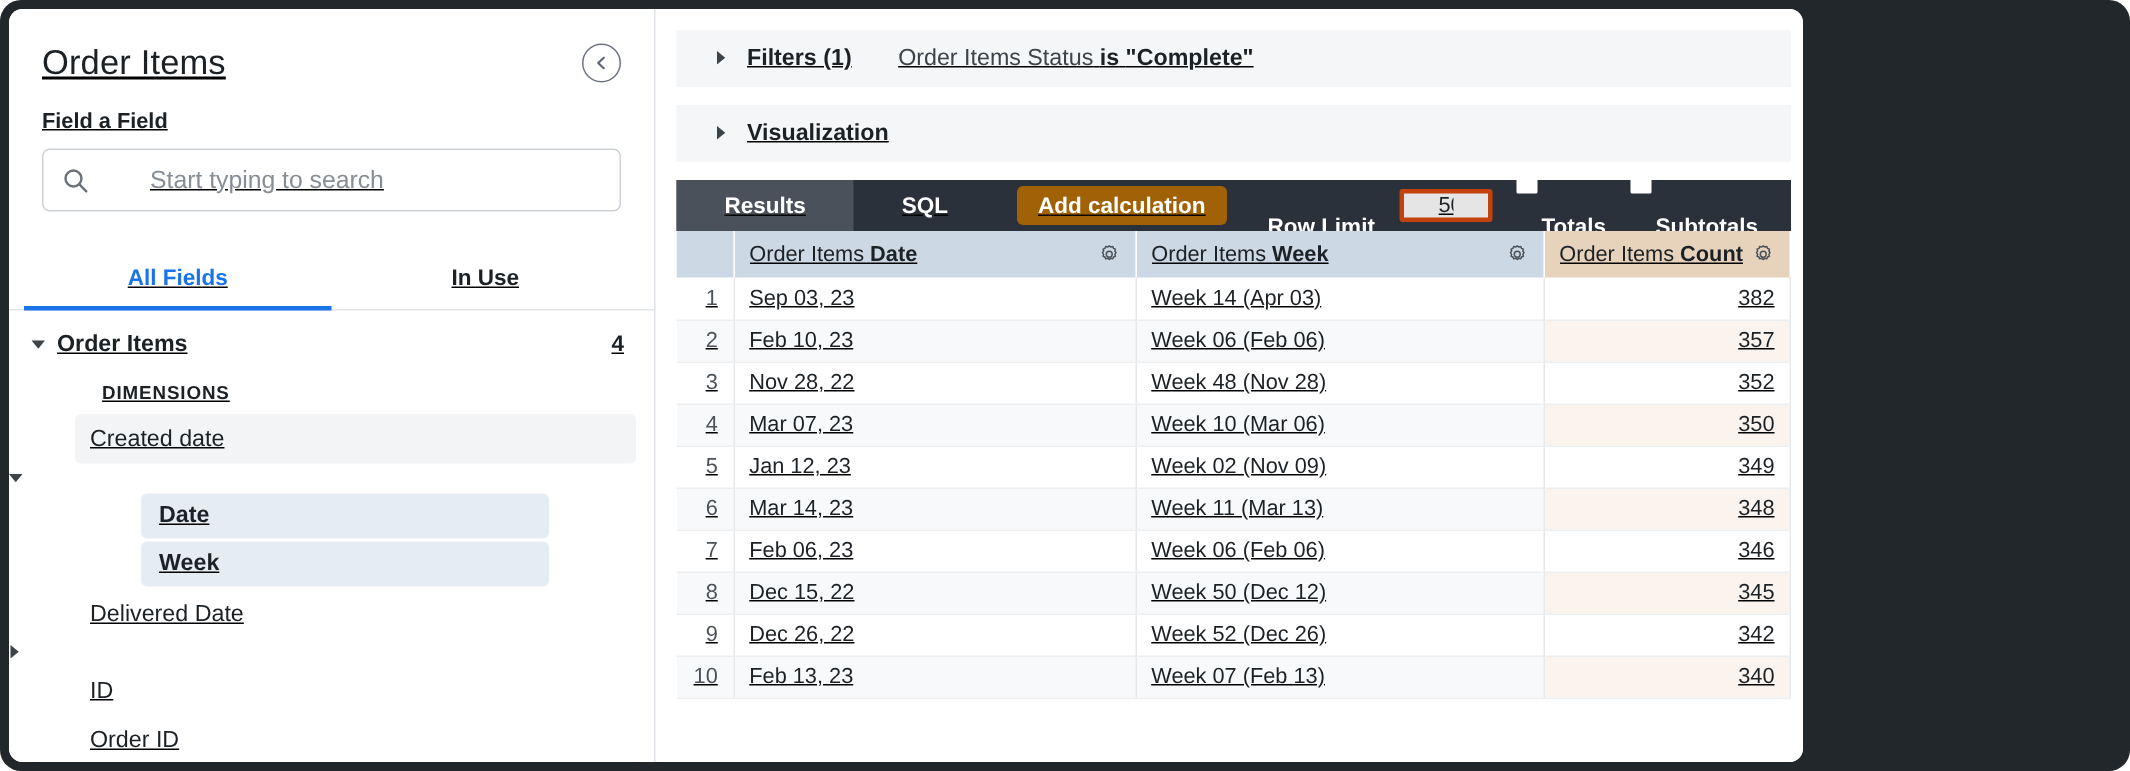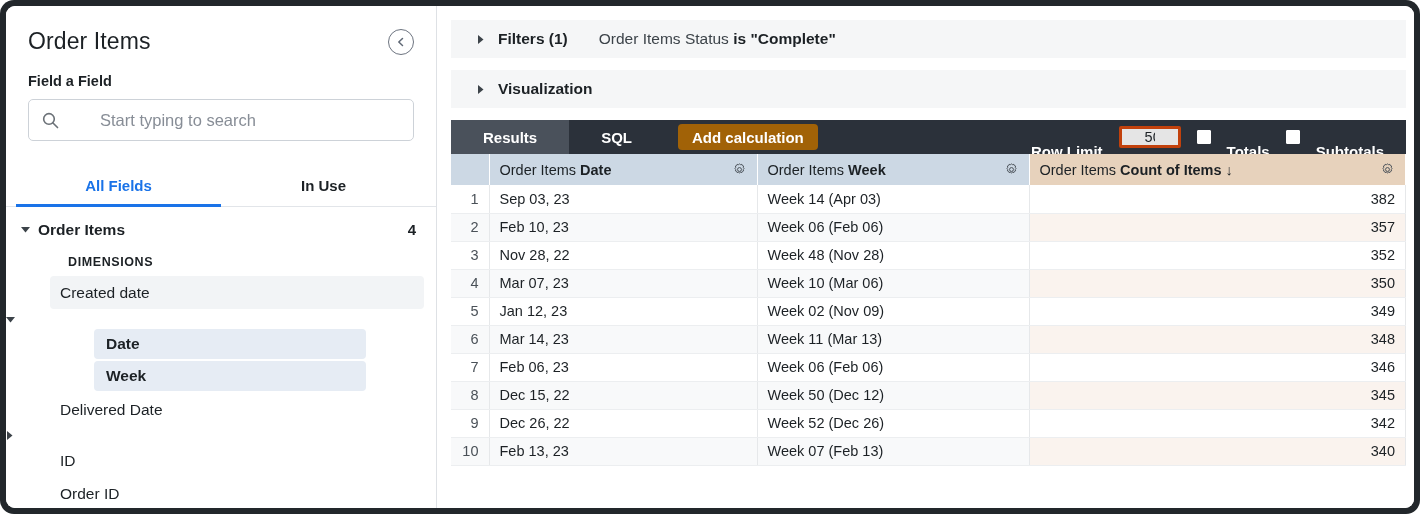--- a/index.html
+++ b/index.html
@@ -14,25 +14,26 @@
   #app-frame {
     position: relative;
     width: 1420px; height: 514px;
     background: #22272b;
     border-radius: 14px;
     overflow: hidden;
   }
   #app-inner {
     position: absolute;
     left: 6px; top: 6px;
-    width: 1408px; height: 502px;
+    width: 1196px; height: 502px;
     background: #ffffff;
     border-radius: 9px;
     overflow: hidden;
     display: flex;
+    text-decoration: underline;
   }
 
   
   #sidebar {
     width: 431px;
     height: 100%;
     background: #ffffff;
     border-right: 1px solid #dee1e5;
     position: relative;
     flex: 0 0 431px;
@@ -207,21 +208,21 @@
     border: 3px solid #c2410c;
     border-radius: 2px;
     background: #e5e5e5;
     color: #1c2125;
     font-family: inherit;
     font-size: 14.5px;
     font-weight: normal;
     padding: 0 23px;
     outline: none;
   }
-  .chk-wrap { display: flex; align-items: center; gap: 16px; cursor: pointer; }
+  .chk-wrap { display: flex; align-items: flex-start; gap: 3px; cursor: pointer; }
   .chk {
     width: 14px; height: 14px;
     background: #ffffff;
     border: 1px solid #ffffff;
     border-radius: 1px;
   }
 
   
   .tbl-wrap { flex: 1; overflow: hidden; position: relative; }
   table.results {

